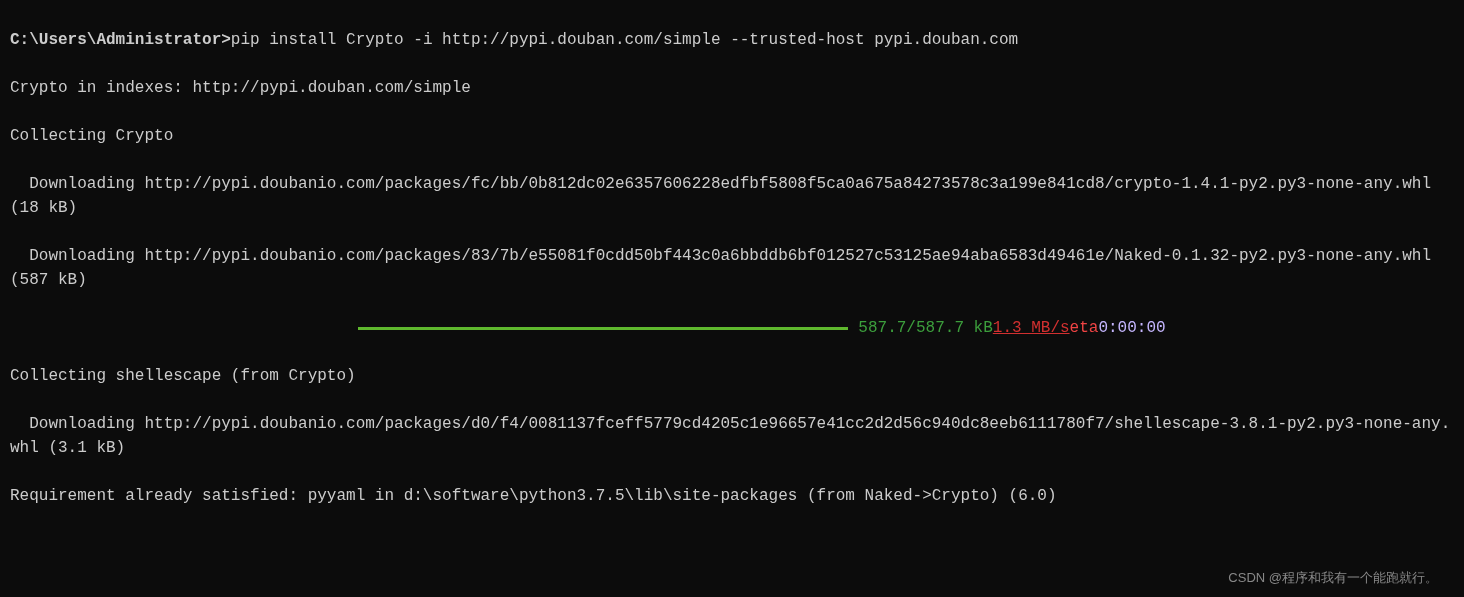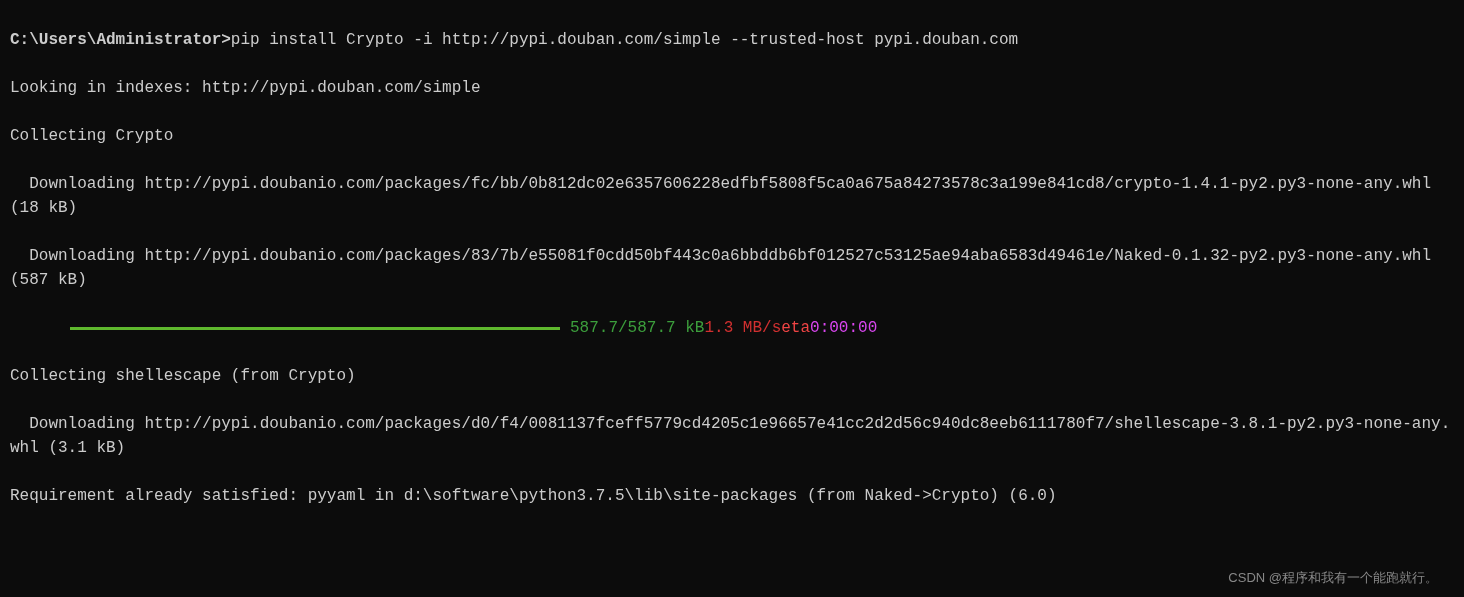--- a/index.html
+++ b/index.html
@@ -27,56 +27,58 @@
       display: block;
     }
     .prompt {
       color: #cccccc;
       font-weight: bold;
     }
     .progress-container {
       display: flex;
       align-items: center;
       padding-left: 60px;
+      justify-content: center;
     }
     .progress-bar {
       display: inline-block;
       width: 490px;
       height: 3px;
       background: #5fb82e;
       margin-right: 10px;
       vertical-align: middle;
     }
     .progress-size {
       color: #3c9e3c;
     }
     .progress-speed {
       color: #d13030;
+      text-decoration: underline;
     }
     .progress-eta-label {
       color: #ef4444;
     }
     .progress-eta-time {
-      color: #d946ef;
+      color: #c4b5fd;
     }
     .watermark {
       position: absolute;
       bottom: 10px;
       right: 26px;
       color: #888888;
       font-size: 13px;
       font-family: sans-serif;
     }
   </style>
 </head>
 <body>
 
 <div class="terminal">
 <span class="line"><span class="prompt">C:\Users\Administrator&gt;</span><span>pip install Crypto -i http://pypi.douban.com/simple --trusted-host pypi.douban.com</span></span>
-<span class="line">Looking in indexes: http://pypi.douban.com/simple</span>
+<span class="line">Crypto in indexes: http://pypi.douban.com/simple</span>
 <span class="line">Collecting Crypto</span>
 <span class="line">  Downloading http://pypi.doubanio.com/packages/fc/bb/0b812dc02e6357606228edfbf5808f5ca0a675a84273578c3a199e841cd8/crypto-1.4.1-py2.py3-none-any.whl (18 kB)</span>
 <span class="line">  Downloading http://pypi.doubanio.com/packages/83/7b/e55081f0cdd50bf443c0a6bbddb6bf012527c53125ae94aba6583d49461e/Naked-0.1.32-py2.py3-none-any.whl (587 kB)</span>
 <span class="line progress-container"><span class="progress-bar"></span> <span class="progress-size">587.7/587.7 kB</span> <span class="progress-speed">1.3 MB/s</span> <span class="progress-eta-label">eta</span> <span class="progress-eta-time">0:00:00</span></span>
 <span class="line">Collecting shellescape (from Crypto)</span>
 <span class="line">  Downloading http://pypi.doubanio.com/packages/d0/f4/0081137fceff5779cd4205c1e96657e41cc2d2d56c940dc8eeb6111780f7/shellescape-3.8.1-py2.py3-none-any.whl (3.1 kB)</span>
 <span class="line">Requirement already satisfied: pyyaml in d:\software\python3.7.5\lib\site-packages (from Naked-&gt;Crypto) (6.0)</span>
 
 
 

